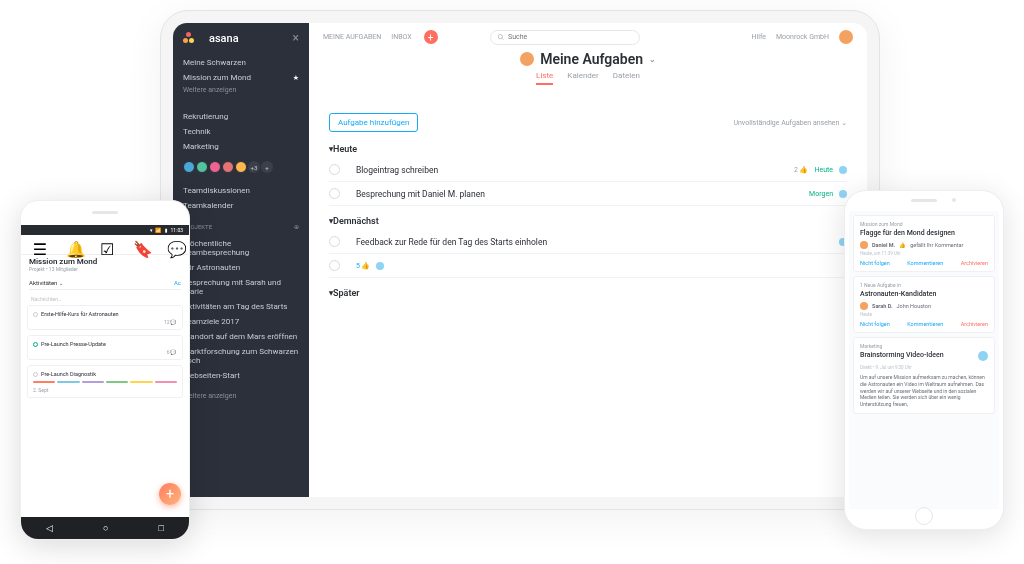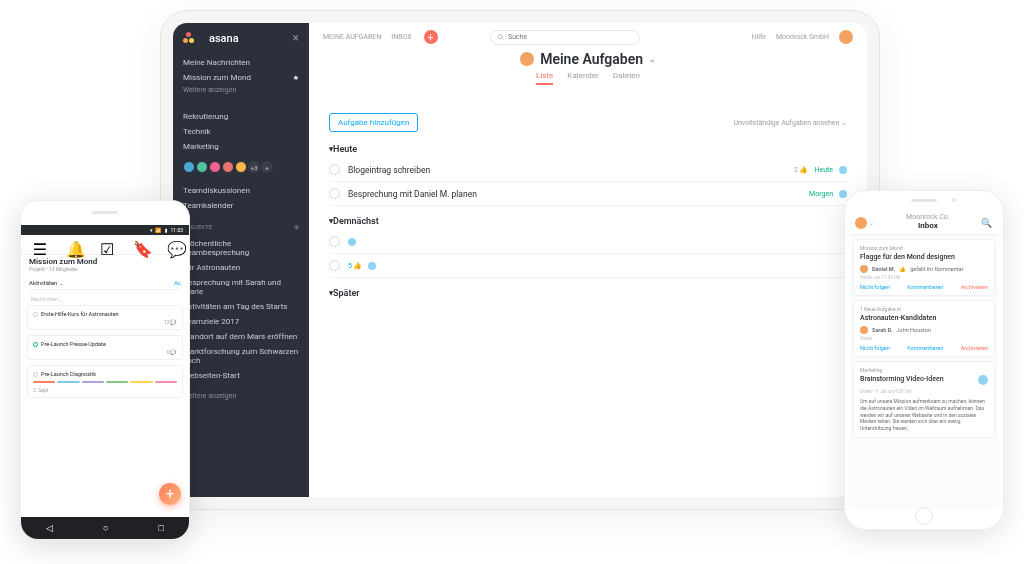--- a/index.html
+++ b/index.html
@@ -49,21 +49,21 @@
   .tabs span { padding-bottom:3px; cursor:pointer; }
   .tabs .active { color:#ff6f61; border-bottom:2px solid #ff6f61;}
 
   
   .main { position:absolute; left:136px; right:0; top:78px; bottom:0; padding: 12px 20px; }
   .main-toolbar { display:flex; justify-content:space-between; align-items:center; margin-bottom:12px;}
   .addtask { border:1px solid #14aaf5; color:#14aaf5; font-size:8px; padding:4px 8px; border-radius:3px; cursor:pointer; }
   .viewopt { font-size:7px; color:#9aa0a8; cursor:pointer;}
   .section-h { font-size:9px; font-weight:600; color:#2b2f36; margin: 10px 0 4px 0; cursor:pointer;}
   .section-h::before { content:"▸ "; font-size:8px; transform:rotate(90deg); display:inline-block;}
-  .task { display:flex; align-items:center; gap:8px; padding:6px 0; border-bottom:0.5px solid #f1f2f4; font-size:8.5px; color:#2b2f36; }
+  .task { display:flex; align-items:center; gap:16px; padding:6px 0; border-bottom:0.5px solid #f1f2f4; font-size:8.5px; color:#2b2f36; }
   .task .chk { width:11px;height:11px;border-radius:50%;border:1px solid #d7dadf; flex-shrink:0;}
   .task .name { flex:1; }
   .task .meta { display:flex;align-items:center;gap:6px; font-size:7px; color:#9aa0a8;}
   .task .date { color:#14aaf5; }
   .task .date.today { color:#00b386; }
   .task .date.tm { color:#00b386; }
   .task .dot { width:8px;height:8px;border-radius:50%;background:#8fd3f4;}
   .task .like { color:#9aa0a8; font-size:7px; display:flex;gap:2px;align-items:center;}
   .task .like.active { color:#14aaf5;}
 
@@ -125,21 +125,21 @@
           <div class="sb-logo-dots">
               <span></span>
               <span></span>
               <span></span>
             </div>
           <div class="sb-logoname">asana</div>
         </div>
         <div class="sb-close">×</div>
       </div>
       <div class="sb-sec">
-        <div class="sb-item">Meine Nachrichten</div>
+        <div class="sb-item">Meine Schwarzen</div>
         <div class="sb-item fav">
             <span>Mission zum Mond</span>
           </div>
         <div class="sb-foot" style="padding:1px 0;">Weitere anzeigen</div>
       </div>
       <div class="sb-sec" style="margin-top:6px;">
         <div class="sb-item">Rekrutierung</div>
         <div class="sb-item">Technik</div>
         <div class="sb-item">Marketing</div>
       </div>
@@ -226,20 +226,21 @@
             <div class="chk"></div>
             <div class="name">Besprechung mit Daniel M. planen</div>
             <div class="meta">
               <span class="date tm">Morgen</span>
               <span class="dot"></span>
             </div>
           </div>
           <div class="section-h">Demnächst</div>
           <div class="task">
             <div class="chk"></div>
+            <div class="name">Feedback zur Rede für den Tag des Starts einholen</div>
             <div class="meta">
               <span class="dot"></span>
             </div>
           </div>
           <div class="task">
             <div class="chk"></div>
             <div class="meta">
               <span class="like active">5 👍</span>
               <span class="dot"></span>
             </div>
@@ -313,31 +314,20 @@
     <span>◁</span>
     <span>○</span>
     <span>□</span>
   </div>
 </div>
 
 <div class="phone-ios">
   <div class="pi-speaker"></div>
     <div class="pi-cam"></div>
   <div class="pi-screen">
-    <div class="pi-head">
-      <div style="display:flex;align-items:center;gap:2px;">
-        <div class="av"></div>
-        <span style="font-size:6px;color:#9aa0a8;">⌄</span>
-      </div>
-      <div class="title">
-        <div>Moonrock Co.</div>
-        <b>Inbox</b>
-      </div>
-      <span style="font-size:9px;color:#6a6f78;">🔍</span>
-    </div>
     <div id="pi-cards">
         <div class="pi-card">
           <div class="pi-proj">Mission zum Mond</div>
           <div style="display:flex;align-items:center;justify-content:space-between;">
             <div class="pi-ct">Flagge für den Mond designen</div>
           </div>
           <div class="pi-row">
             <div class="av"></div>
             <b>Daniel M.</b> 
             <span style="color:#14aaf5;">👍</span> 

